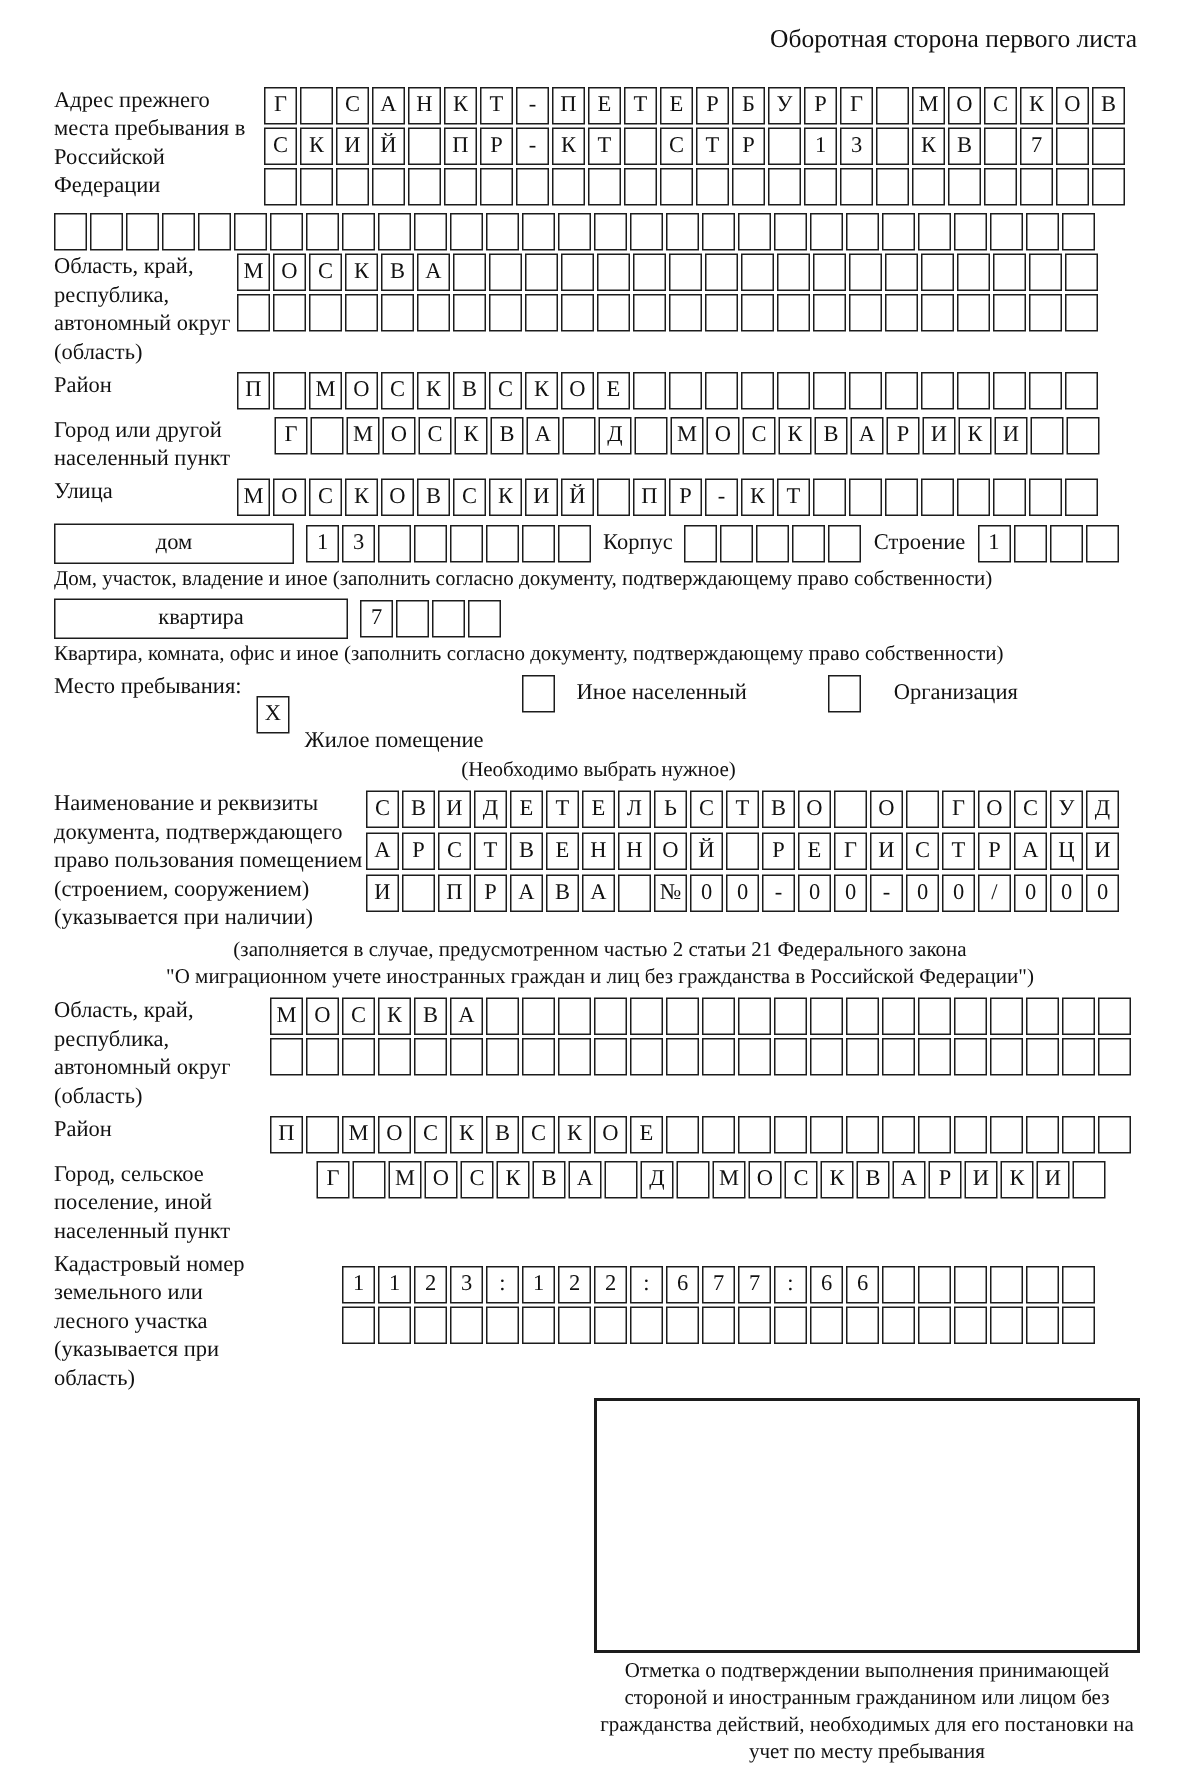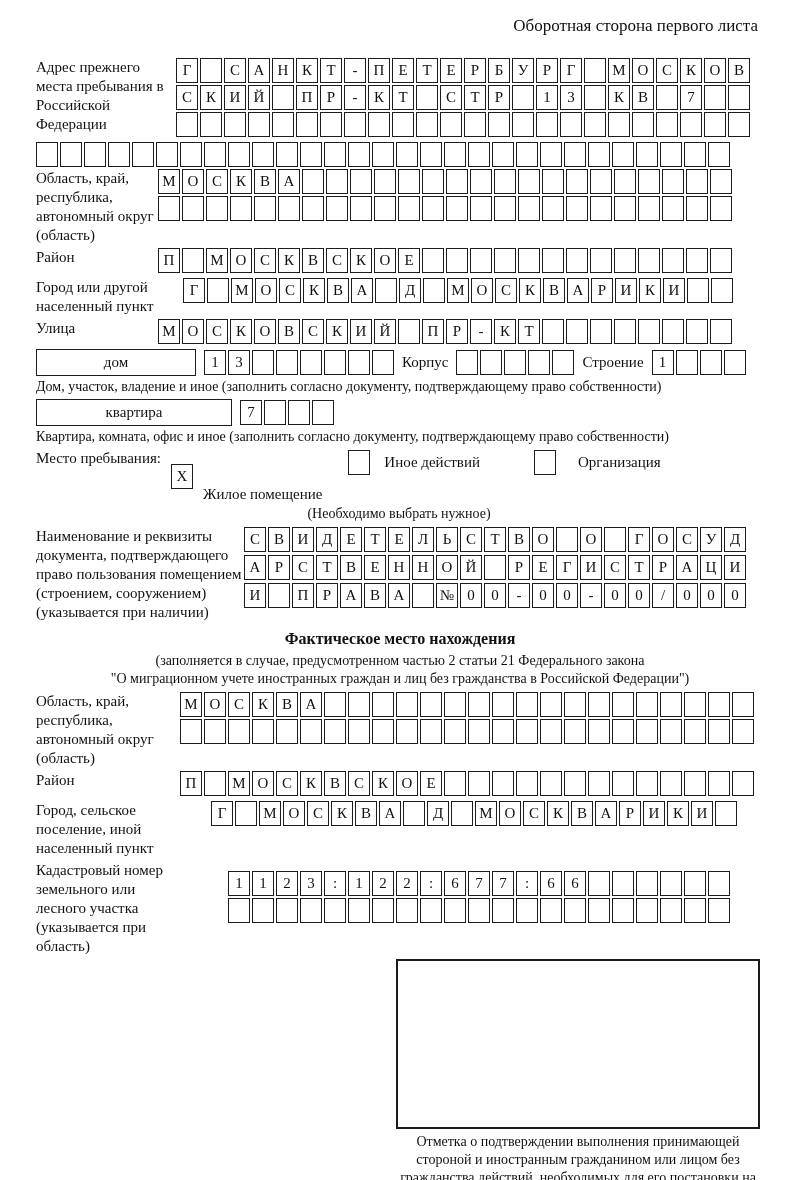--- a/index.html
+++ b/index.html
@@ -368,21 +368,21 @@
     <span class="opt" style="margin-left:10px;">
       <span class="cellrow">
           <span class="cell">X</span>
         </span>
       <span style="margin-left:10px;margin-top:36px;">Жилое помещение</span>
     </span>
     <span class="opt" style="margin-left:26px;">
       <span class="cellrow">
           <span class="cell"></span>
         </span>
-      <span style="margin-left:14px;">Иное действий</span>
+      <span style="margin-left:14px;">Иное населенный</span>
     </span>
     <span class="opt" style="margin-left:54px;">
       <span class="cellrow">
           <span class="cell"></span>
         </span>
       <span style="margin-left:22px;">Организация</span>
     </span>
   </div>
   <div class="caption chk-caption">(Необходимо выбрать нужное)</div>
 
@@ -454,21 +454,20 @@
           <span class="cell">0</span>
           <span class="cell">0</span>
           <span class="cell">/</span>
           <span class="cell">0</span>
           <span class="cell">0</span>
           <span class="cell">0</span>
         </div>
     </div>
   </div>
 
-  <div class="sec-title" style="margin-top:8px;">Фактическое место нахождения</div>
   <div class="caption center">(заполняется в случае, предусмотренном частью 2 статьи 21 Федерального закона</div>
   <div class="caption center" style="margin-bottom:4px;">"О миграционном учете иностранных граждан и лиц без гражданства в Российской Федерации")</div>
 
   <div class="field">
     <div class="flabel w-fact">Область, край, республика, автономный округ (область)</div>
     <div class="cells-col">
       <div class="cellrow">
           <span class="cell">М</span>
           <span class="cell">О</span>
           <span class="cell">С</span>

